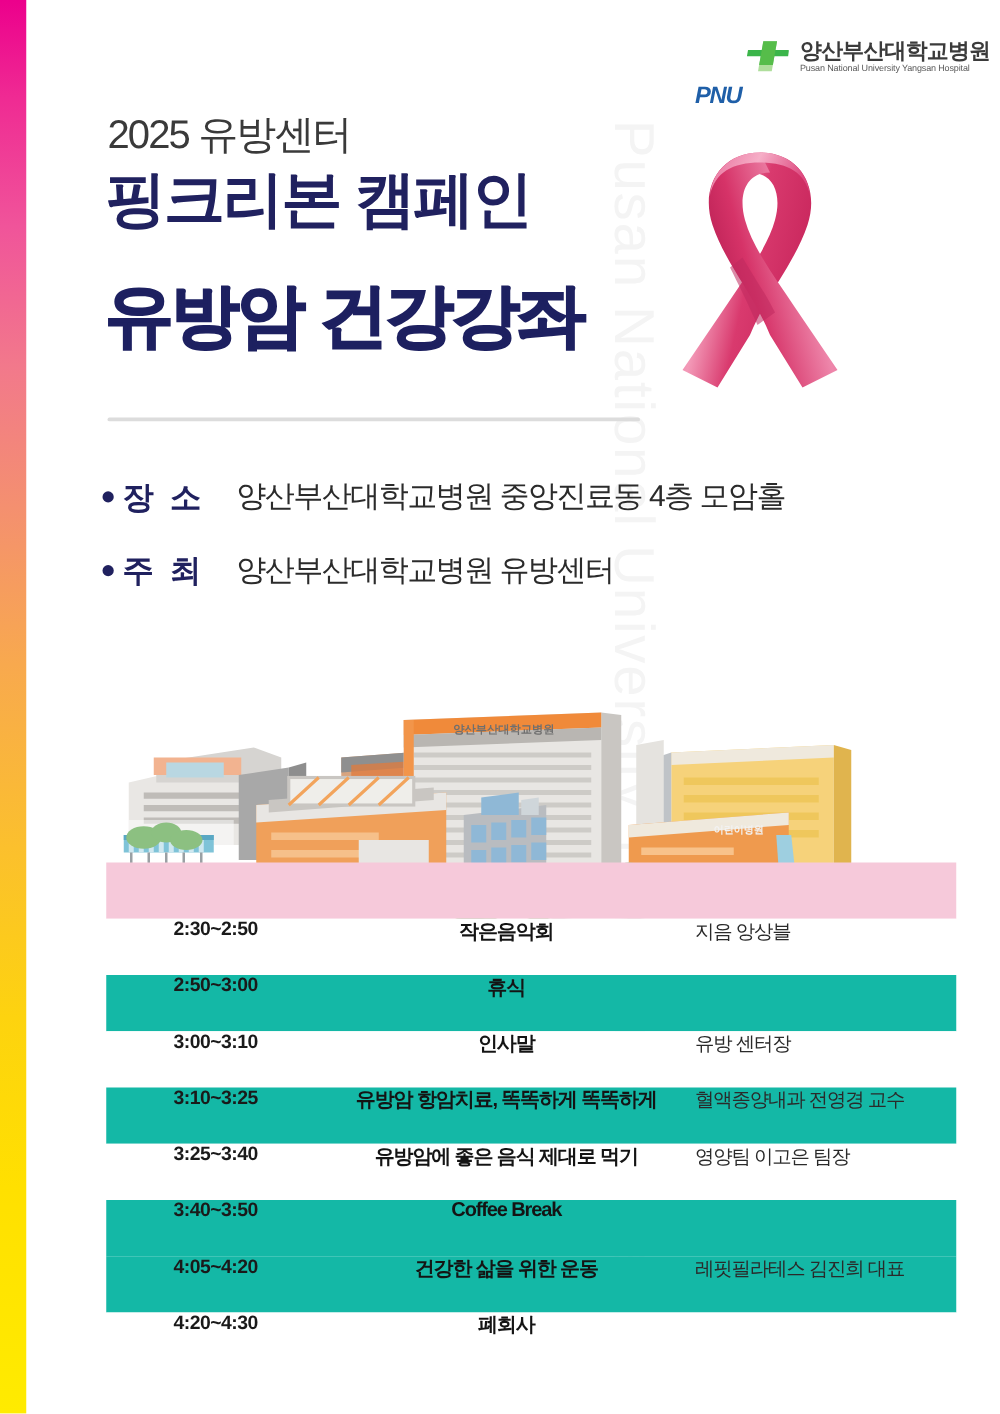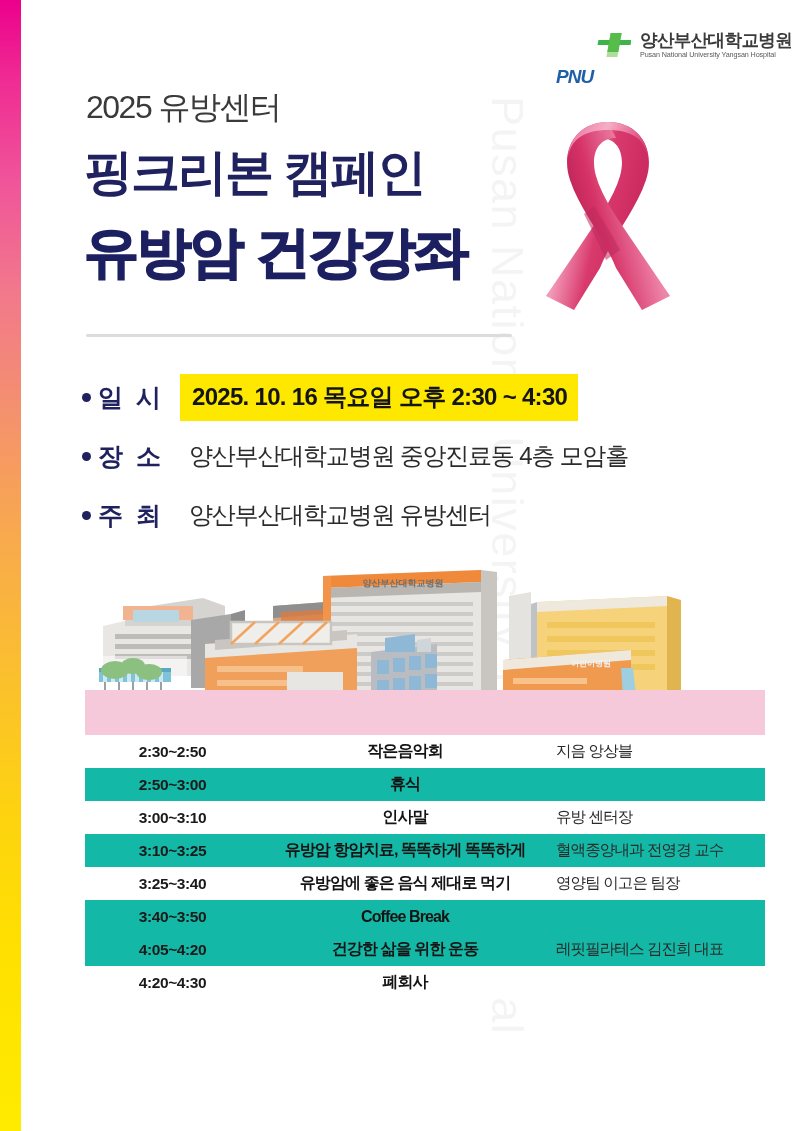--- a/index.html
+++ b/index.html
@@ -83,21 +83,21 @@
     margin-top: 2px;
   }
 
   
   .kicker {
     position: absolute; left: 86px; top: 86px;
     font-size: 32px; font-weight: 400; color: #3a3a3a;
     letter-spacing: -1.5px;
   }
   .title-1 {
-    position: absolute; left: 84px; top: 140px;
+    position: absolute; left: 84px; top: 127px;
     font-size: 49px; font-weight: 700; color: #20215f;
     letter-spacing: -2px;
   }
   .title-2 {
     position: absolute; left: 84px; top: 216px;
     font-size: 55px; font-weight: 700; color: #1d2060;
     letter-spacing: -2.2px;
     -webkit-text-stroke: 1.6px #1d2060;
   }
   .rule {
@@ -134,22 +134,22 @@
   
   .illustration { position: absolute; left: 85px; top: 548px; width: 680px; height: 190px; }
   .pink-band {
     position: absolute; left: 85px; top: 690px;
     width: 680px; height: 45px; background: #f6c9da;
   }
 
   
   .schedule { position: absolute; left: 85px; top: 735px; width: 680px; }
   .srow {
-    display: flex; align-items: center;
-    height: 33px; background: #ffffff;
+    display: flex; 
+    height: 45px; background: #ffffff;
   }
   .srow.alt { background: #14b8a6; }
   .c-time {
     width: 175px; flex: none; text-align: center;
     font-size: 15.5px; font-weight: 700; color: #1a1a1a;
     letter-spacing: -0.4px;
   }
   .c-topic {
     width: 290px; flex: none; text-align: center;
     font-size: 16px; font-weight: 700; color: #141414;
@@ -211,25 +211,20 @@
     </defs>
     <path d="M80 12 C112 12 128 40 118 70 C108 100 86 124 72 158 L46 200 L18 186 L52 136 C68 112 86 88 92 66 C98 44 90 28 72 28 Z" fill="url(#rg1)"></path>
     <path d="M80 12 C48 12 32 40 42 70 C52 100 74 124 88 158 L114 200 L142 186 L108 136 C92 112 74 88 68 66 C62 44 70 28 88 28 Z" fill="url(#rg2)"></path>
     <path d="M80 12 C58 12 42 26 40 46 C44 28 58 20 80 20 C102 20 116 28 120 46 C118 26 102 12 80 12 Z" fill="url(#rg3)"></path>
     <path d="M66 96 C74 110 84 124 92 140 L78 150 C70 132 62 116 56 104 Z" fill="#c0295e" opacity="0.55"></path>
   </svg>
 
   <div class="info">
     <div class="info-row">
       <span class="bullet"></span>
-      <span class="info-label">일 시</span>
-      <span class="info-value hl">2025. 10. 16 목요일 오후 2:30 ~ 4:30</span>
-    </div>
-    <div class="info-row">
-      <span class="bullet"></span>
       <span class="info-label">장 소</span>
       <span class="info-value">양산부산대학교병원 중앙진료동 4층 모암홀</span>
     </div>
     <div class="info-row">
       <span class="bullet"></span>
       <span class="info-label">주 최</span>
       <span class="info-value">양산부산대학교병원 유방센터</span>
     </div>
   </div>
 

